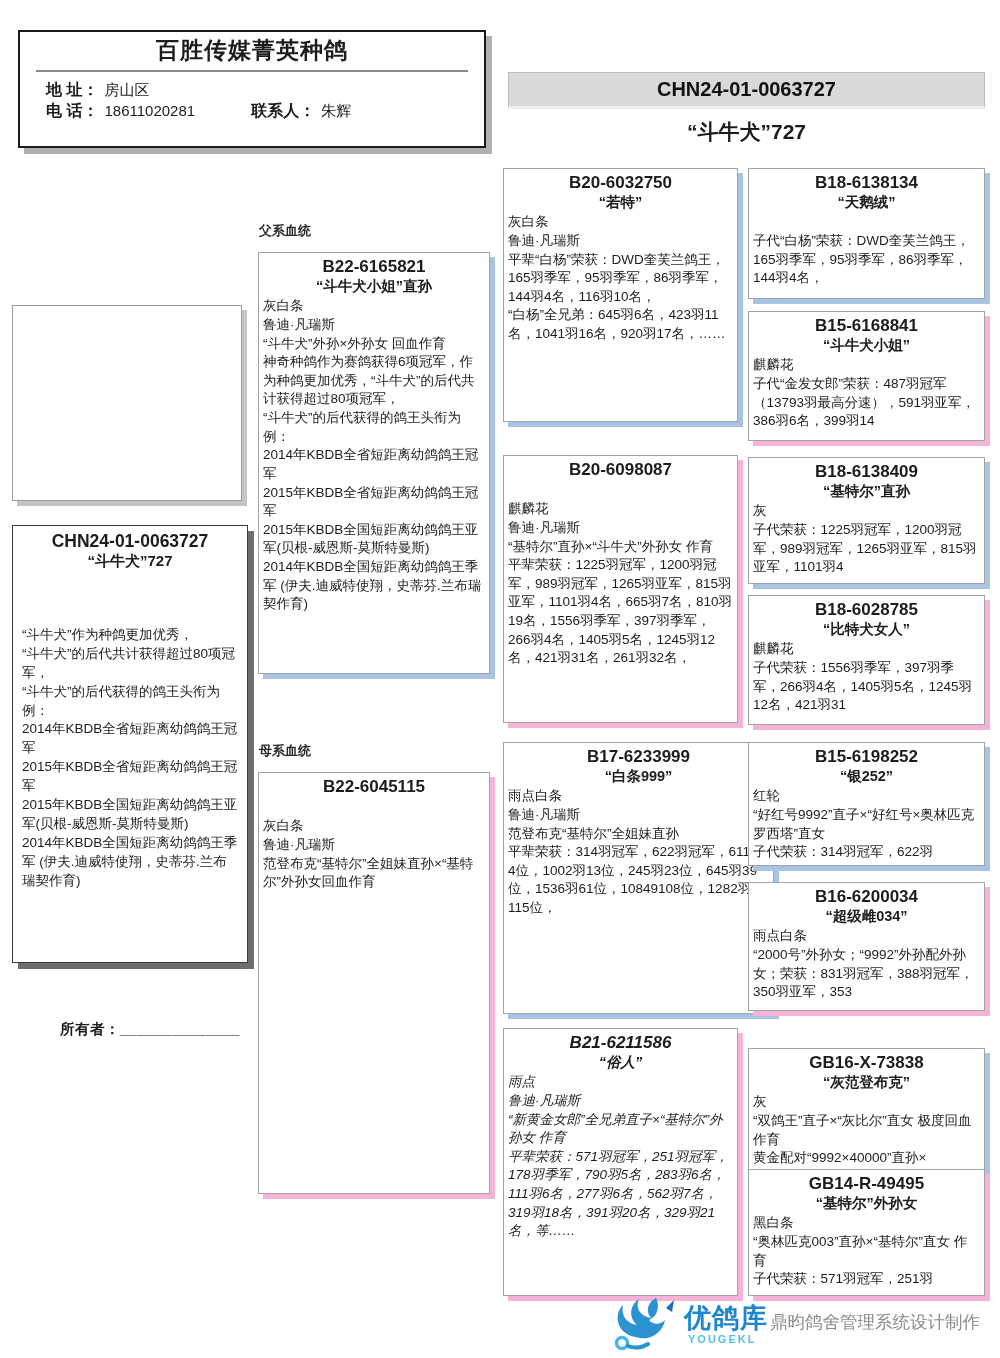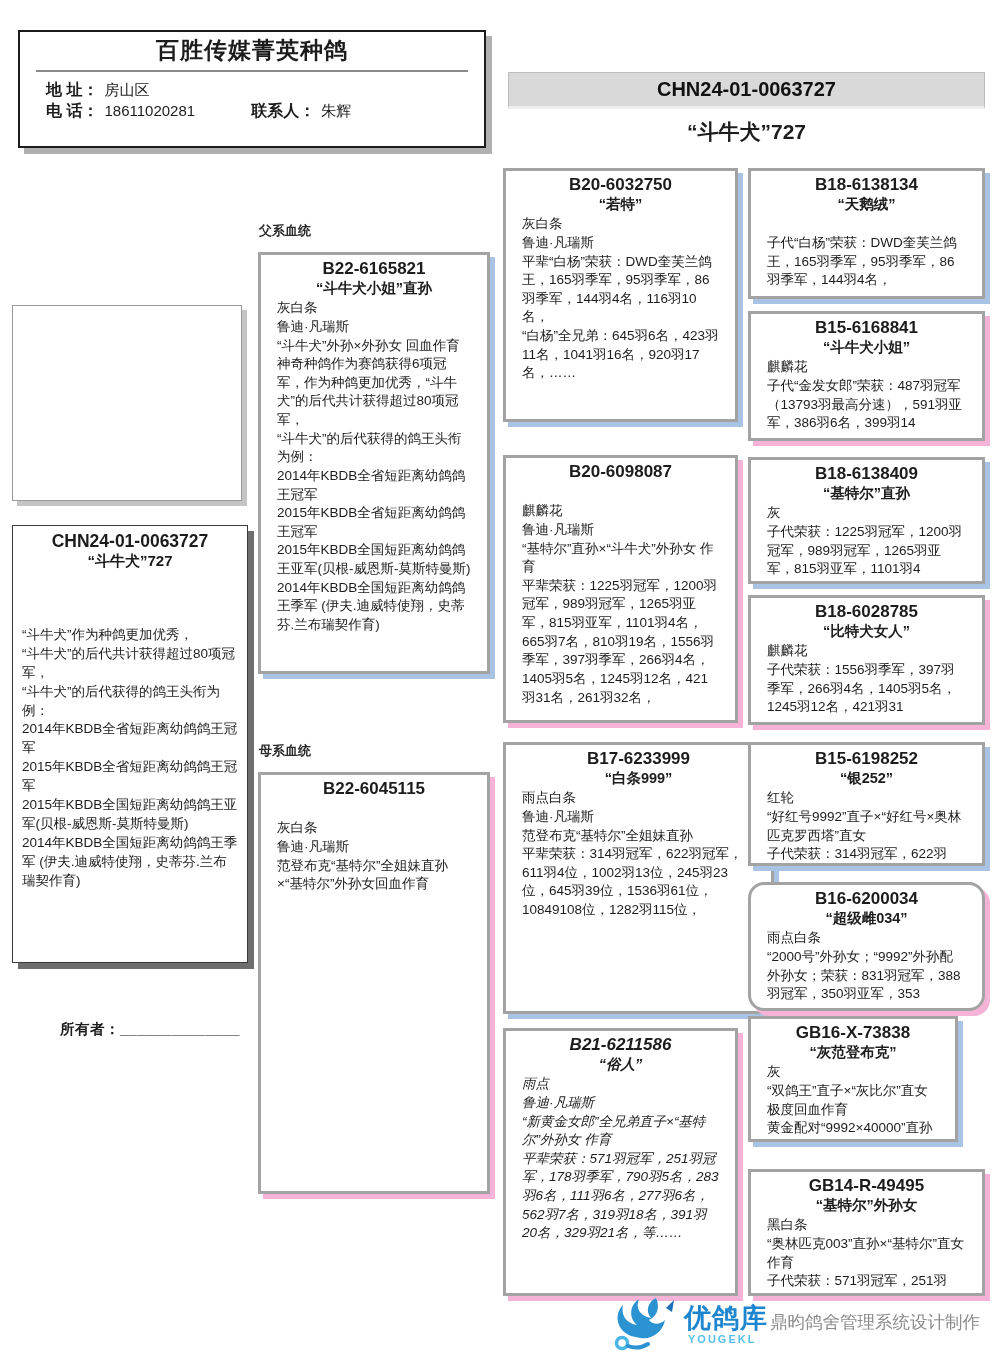--- a/index.html
+++ b/index.html
@@ -34,21 +34,21 @@
              padding:5px 9px; overflow:hidden; }
   .mainbox .ring { text-align:center; font-size:17.5px; font-weight:bold; }
   .mainbox .pname { text-align:center; font-size:15px; font-weight:bold; min-height:20px; }
   .mainbox .pbody { margin-top:54px; font-size:13.5px; line-height:1.4; white-space:pre-line; }
 
   .owner-line { position:absolute; left:60px; top:1020px; font-size:14.5px; font-weight:bold; letter-spacing:0.5px; }
 
   .blood-label { position:absolute; font-size:13px; font-weight:bold; color:#2a2a2a; }
 
   
-  .pbox { position:absolute; background:#fff; border:3px solid #a3a3a3; padding:3px 16px 6px; overflow:hidden; }
+  .pbox { position:absolute; background:#fff; border:1px solid #a3a3a3; padding:3px 4px 6px; overflow:hidden; }
   .pbox.blue { box-shadow:5px 5px 0 #a9c3e5; }
   .pbox.pink { box-shadow:5px 5px 0 #f6b3d7; }
   .pbox .ring { text-align:center; font-size:17px; font-weight:bold; line-height:1.25; }
   .pbox .pname { text-align:center; font-size:14.5px; font-weight:bold; min-height:19px; line-height:1.3; }
   .pbox .pbody { font-size:13.5px; line-height:1.38; white-space:pre-line; margin-top:1px; }
 
   
   .footer-icon { position:absolute; left:612px; top:1296px; }
   .brand-cn { position:absolute; left:684px; top:1300px; font-size:27px; font-weight:bold; color:#1e86cf; letter-spacing:1px; }
   .brand-en { position:absolute; left:688px; top:1333px; font-size:11px; font-weight:bold; color:#54c0ea; letter-spacing:2px;text-align:right; }
@@ -180,28 +180,28 @@
   </div>
 
   <div class="pbox blue" style="left:748px; top:742px; width:237px; height:124px;">
     <div class="ring">B15-6198252</div>
     <div class="pname">“银252”</div>
     <div class="pbody">红轮
 “好红号9992”直子×“好红号×奥林匹克罗西塔”直女
 子代荣获：314羽冠军，622羽</div>
   </div>
 
-  <div class="pbox pink" style="left:748px; top:882px; width:237px; height:129px;border-radius:16px;">
+  <div class="pbox pink" style="left:748px; top:882px; width:237px; height:129px;">
     <div class="ring">B16-6200034</div>
     <div class="pname">“超级雌034”</div>
     <div class="pbody">雨点白条
 “2000号”外孙女；“9992”外孙配外孙女；荣获：831羽冠军，388羽冠军，350羽亚军，353</div>
   </div>
 
-  <div class="pbox blue" style="left:748px; top:1016px; width:210px; height:126px;">
+  <div class="pbox blue" style="left:748px; top:1048px; width:237px; height:126px;">
     <div class="ring">GB16-X-73838</div>
     <div class="pname">“灰范登布克”</div>
     <div class="pbody">灰
 “双鸽王”直子×“灰比尔”直女 极度回血作育
 黄金配对“9992×40000”直孙×</div>
   </div>
 
   <div class="pbox pink" style="left:748px; top:1169px; width:237px; height:127px;">
     <div class="ring">GB14-R-49495</div>
     <div class="pname">“基特尔”外孙女</div>

